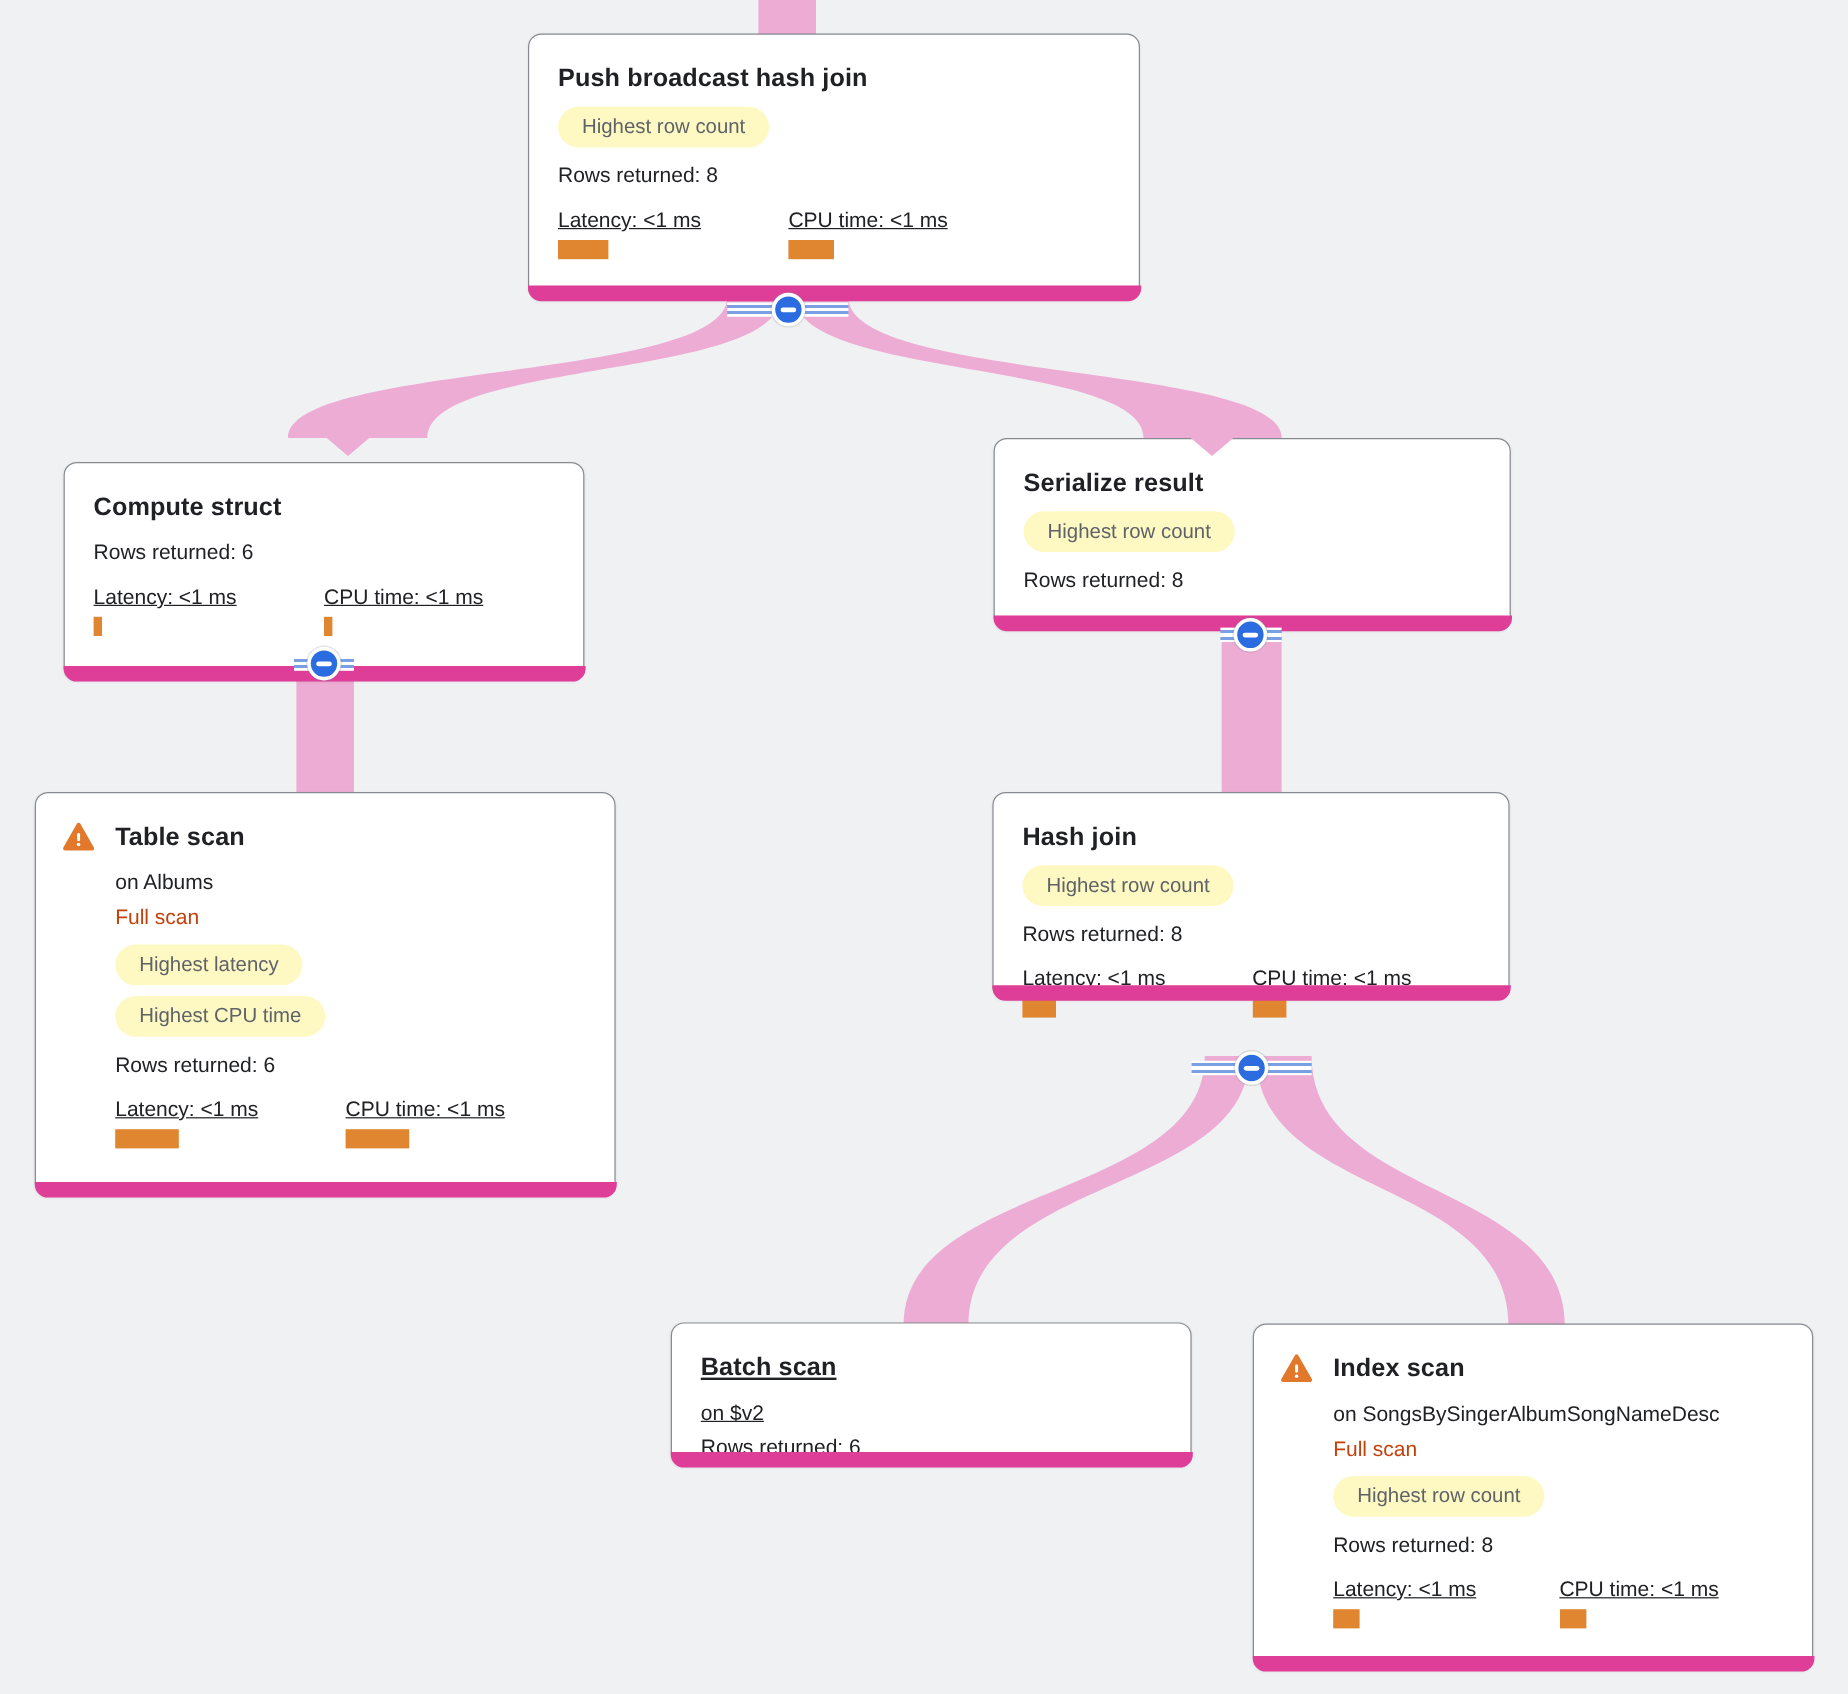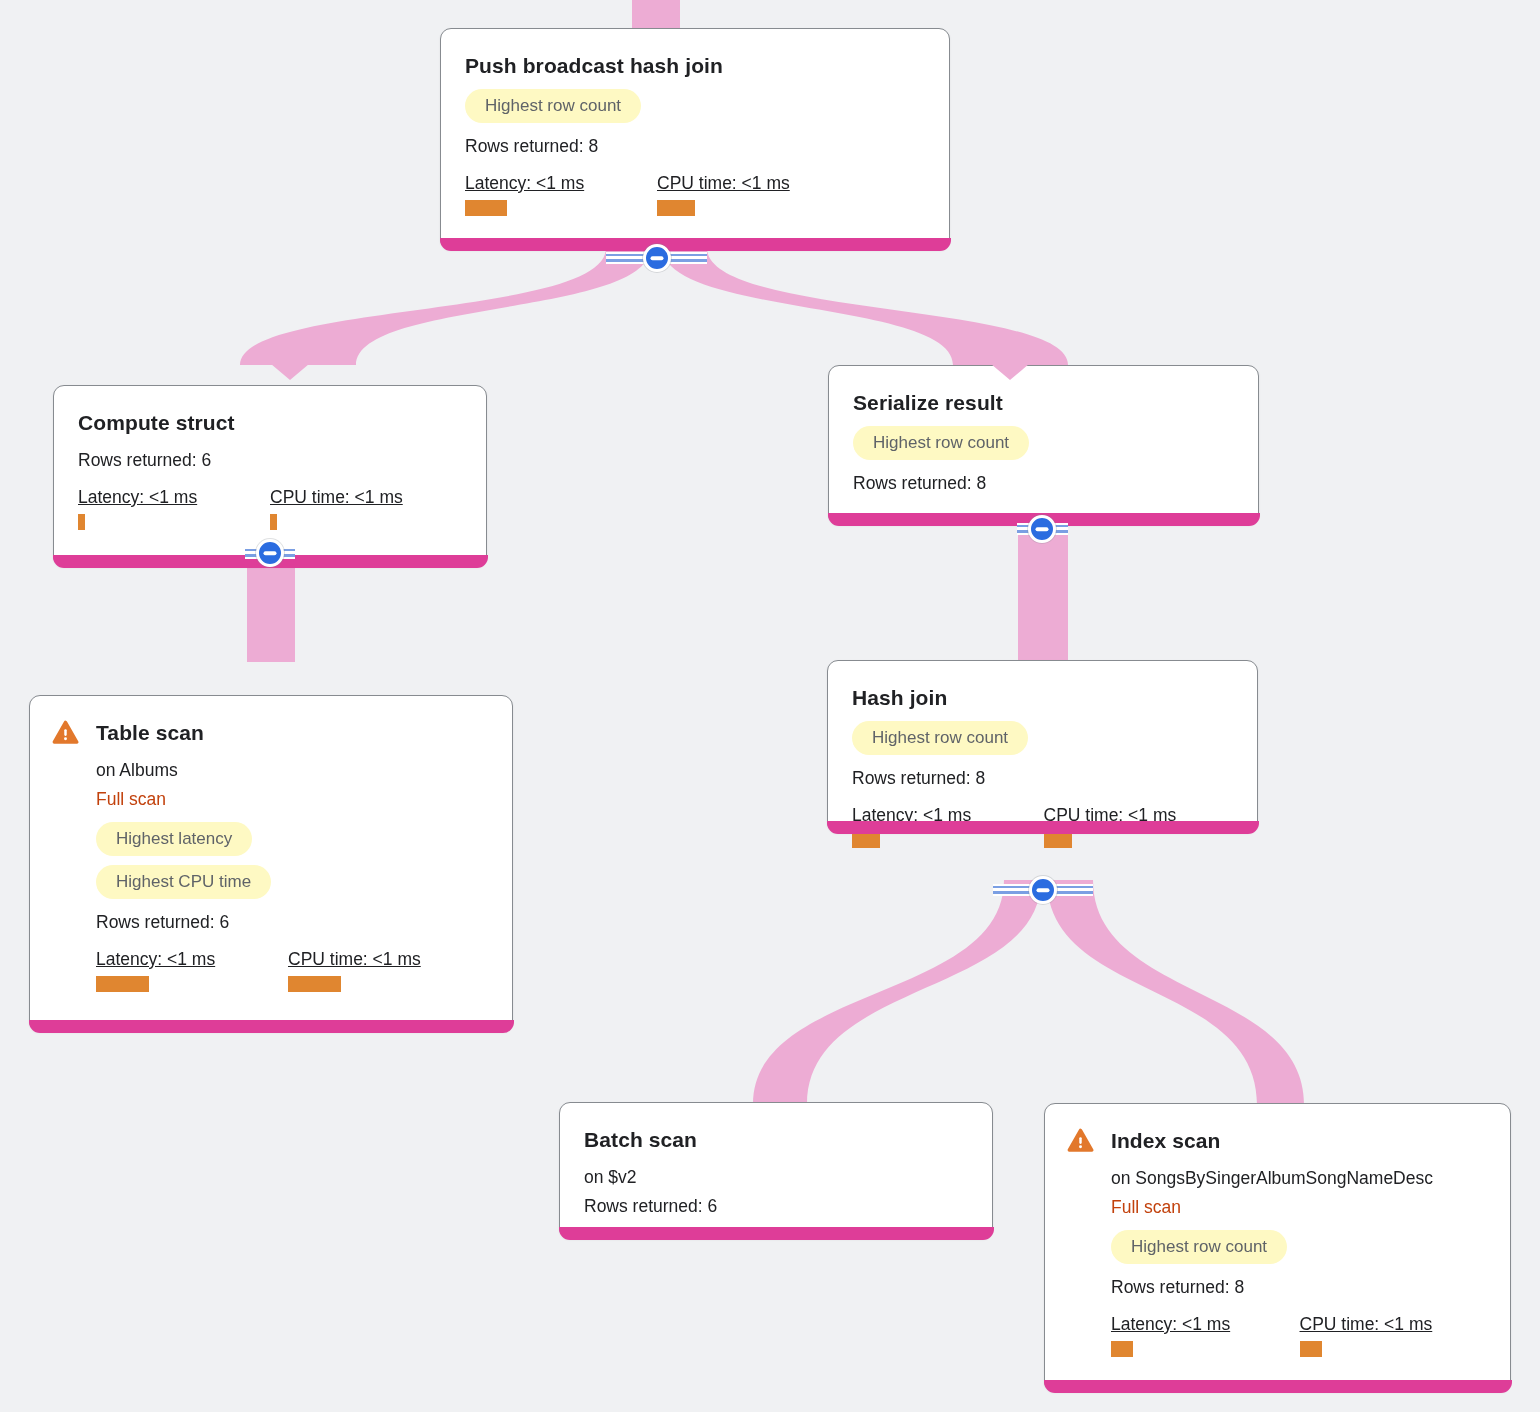--- a/index.html
+++ b/index.html
@@ -129,21 +129,21 @@
 
   <div class="card" style="left:828px;top:365px;width:431px;height:160px;">
     <div class="card-body">
       <div class="node-title">Serialize result</div>
       <div class="badge-row"><span class="badge">Highest row count</span></div>
       <div class="node-line">Rows returned: 8</div>
     </div>
     <div class="card-footer"></div>
   </div>
 
-  <div class="card" style="left:29px;top:660px;width:484px;height:337px;margin-top:35px;">
+  <div class="card" style="left:29px;top:660px;width:484px;height:337px;">
     <svg class="warn-icon" viewBox="0 0 24 22">
       <path d="M12 2 L22 19.5 H2 Z" fill="#e2782c" stroke="#e2782c" stroke-width="3" stroke-linejoin="round"></path>
       <rect x="10.9" y="8" width="2.2" height="6" rx="1" fill="#ffffff"></rect>
       <circle cx="12" cy="16.6" r="1.3" fill="#ffffff"></circle>
     </svg>
     <div class="card-body with-icon">
       <div class="node-title">Table scan</div>
       <div class="node-line">on Albums</div>
       <div class="node-line muted">Full scan</div>
       <div class="badge-row" style="margin-top:8px;"><span class="badge">Highest latency</span></div>
@@ -175,21 +175,21 @@
         </div>
         <div class="metric">
           <div class="metric-label">CPU time: &lt;1 ms</div>
           <div class="metric-bar" style="width: 28px;"></div>
         </div>
       </div>
     </div>
     <div class="card-footer"></div>
   </div>
 
-  <div class="card" style="left:559px;top:1102px;width:434px;height:137px;">
+  <div class="card" style="left:559px;top:1102px;width:434px;height:120px;text-decoration:underline;">
     <div class="card-body">
       <div class="node-title">Batch scan</div>
       <div class="node-line">on $v2</div>
       <div class="node-line">Rows returned: 6</div>
     </div>
     <div class="card-footer"></div>
   </div>
 
   <div class="card" style="left:1044px;top:1103px;width:467px;height:289px;">
     <svg class="warn-icon" viewBox="0 0 24 22">

